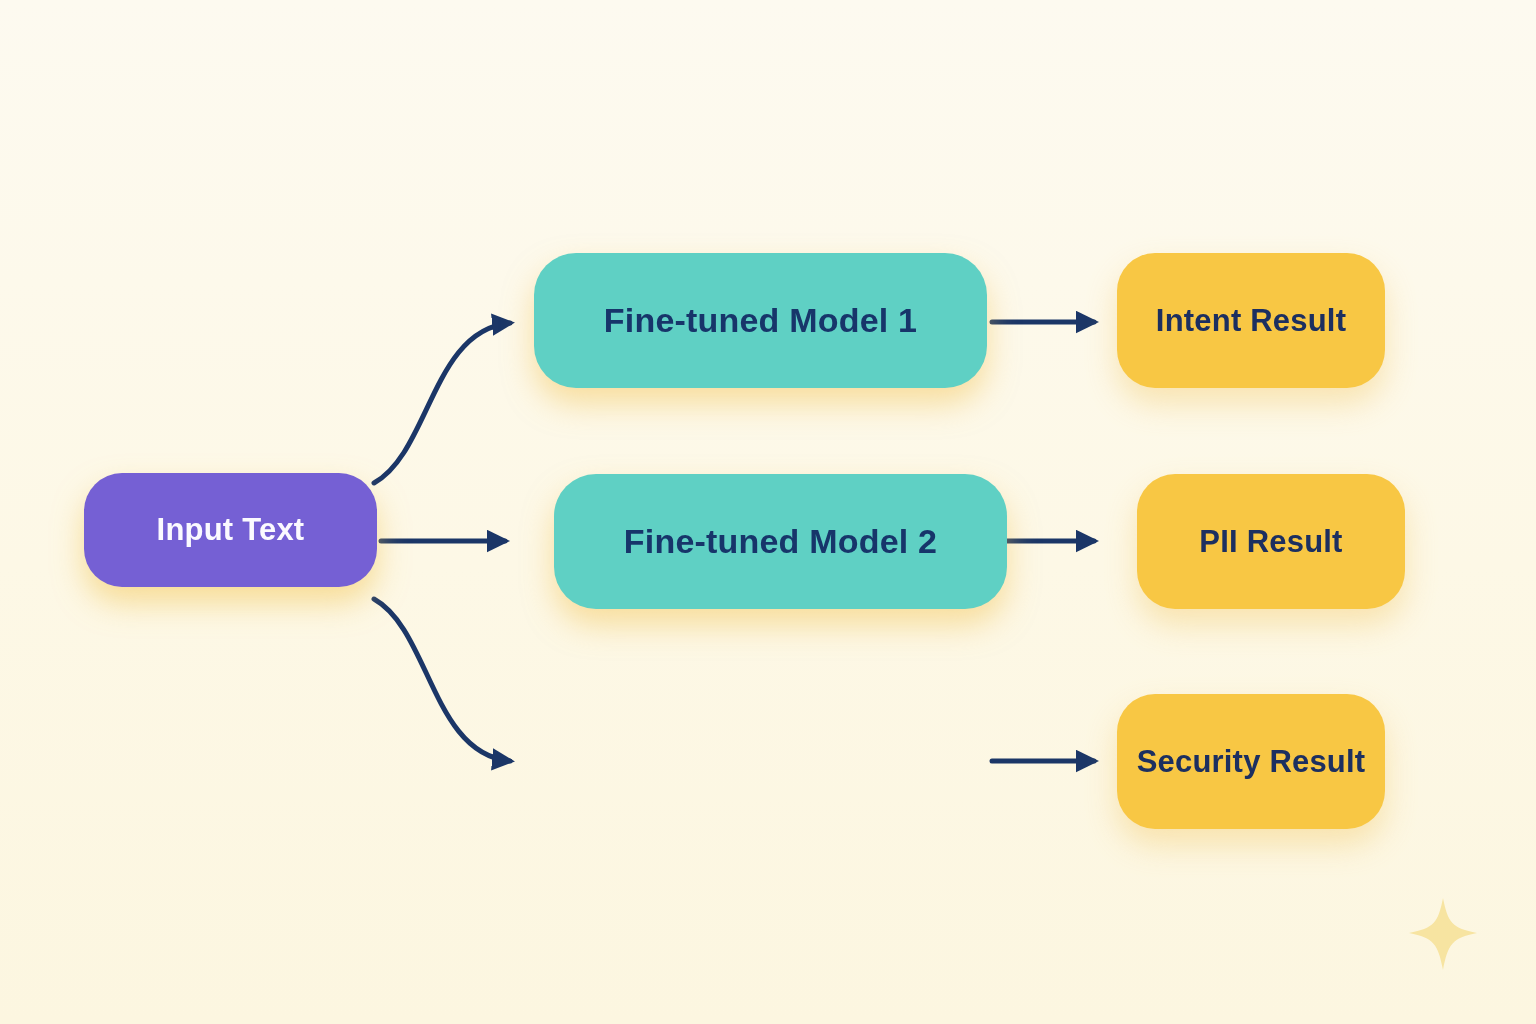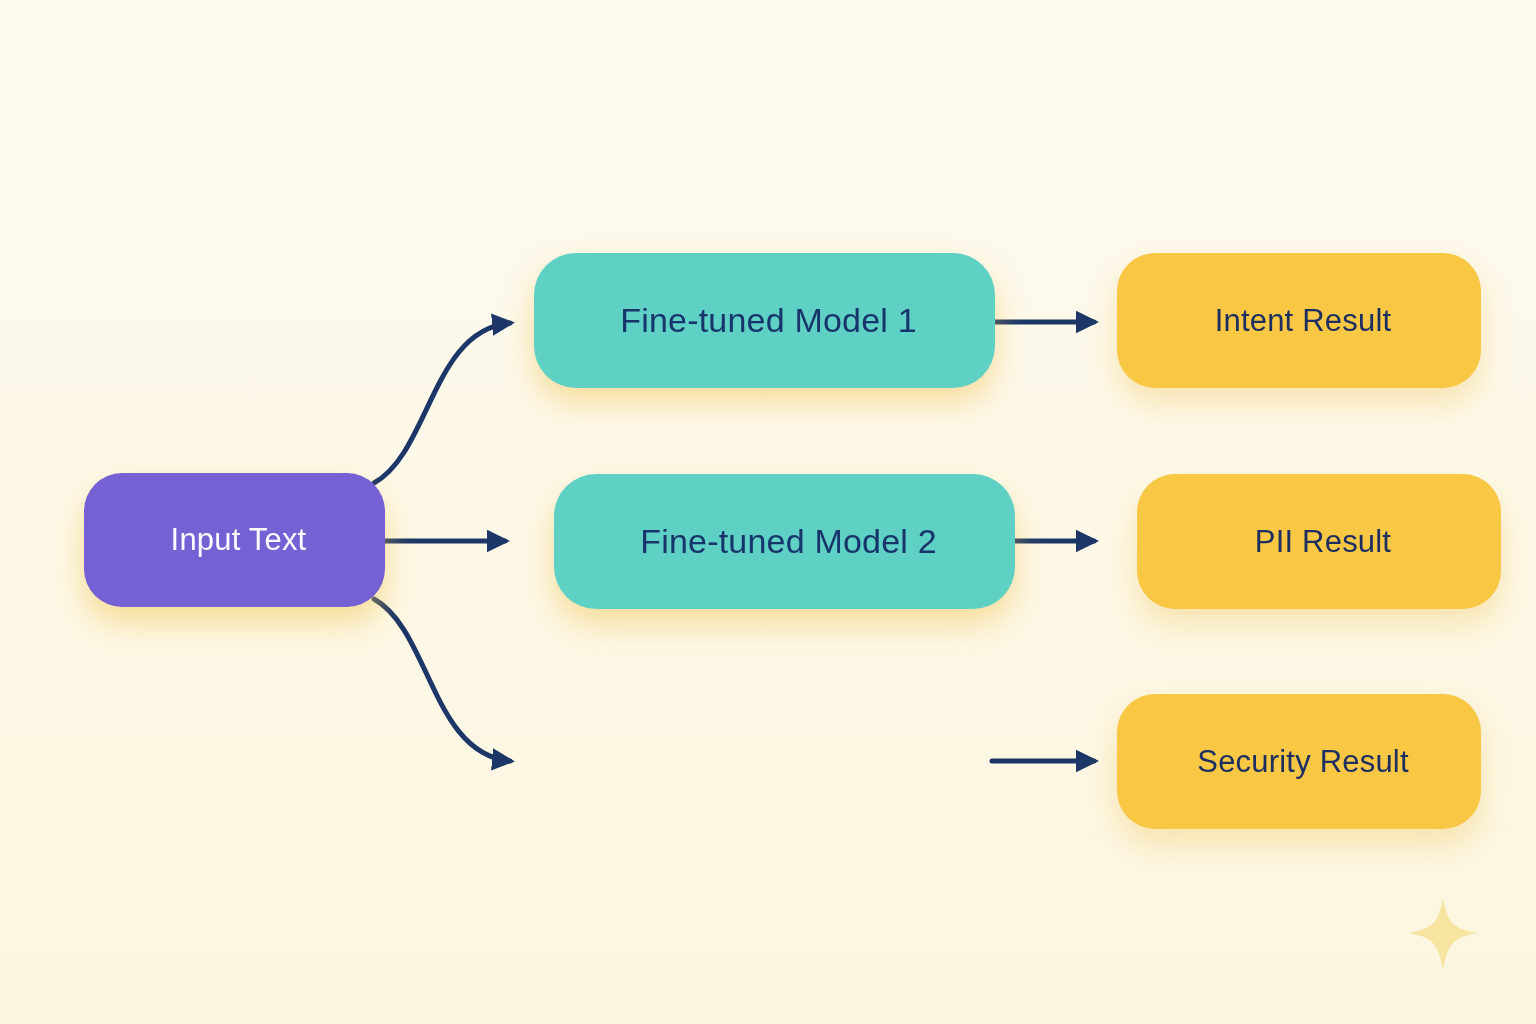--- a/index.html
+++ b/index.html
@@ -22,48 +22,47 @@
     width: 1536px;
     height: 1024px;
     pointer-events: none;
   }
   .node {
     position: absolute;
     display: flex;
     align-items: center;
     justify-content: center;
     text-align: center;
-    font-weight: 400;
+    font-weight: 700;
     letter-spacing: 0.2px;
-    padding-left: 8px;
   }
   .node-input {
     left: 84px;
     top: 473px;
     width: 293px;
-    height: 134px;
+    height: 114px;
     border-radius: 38px;
     background: #7560d4;
     color: #fbfaff;
     font-size: 31px;
     box-shadow: 0 16px 30px rgba(243, 198, 88, 0.55);
   }
   .node-model {
     left: 534px;
     width: 453px;
     height: 135px;
     border-radius: 42px;
     background: #5fd0c4;
     color: #17356a;
     font-size: 34px;
     box-shadow: 0 16px 30px rgba(243, 198, 88, 0.5);
   }
   .node-result {
     left: 1117px;
-    width: 356px;
+    width: 268px;
     height: 135px;
     border-radius: 38px;
     background: #f8c744;
     color: #1c2f60;
     font-size: 31px;
     box-shadow: 0 16px 30px rgba(244, 205, 110, 0.45);
     justify-content: center;
   }
   .row-1 { top: 253px; }
   .row-2 { top: 474px; margin-left: 20px; }

